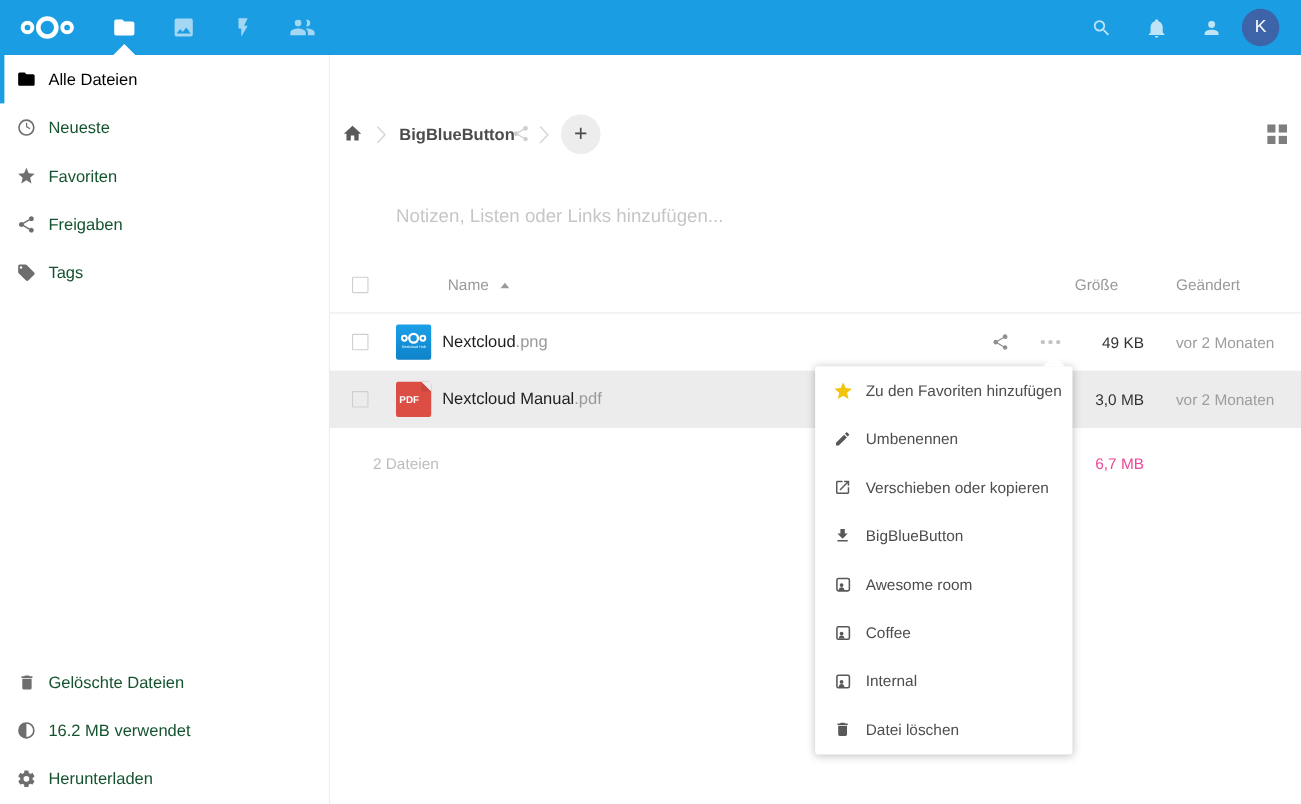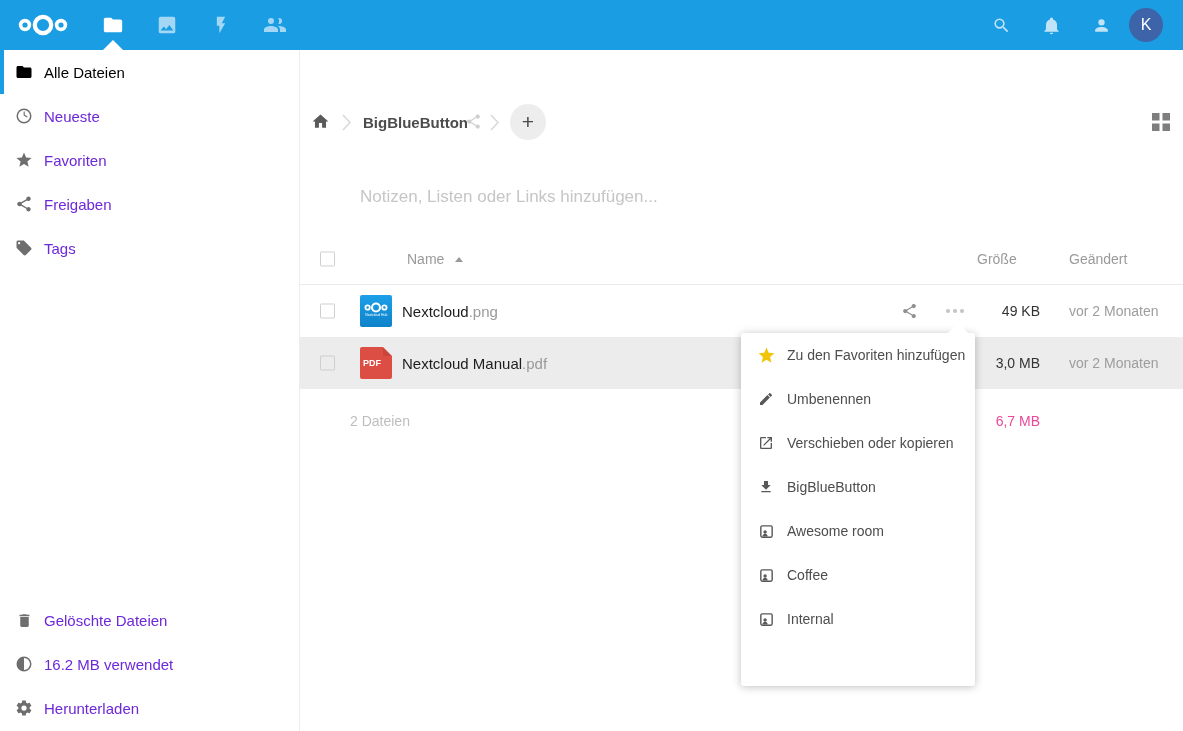--- a/index.html
+++ b/index.html
@@ -48,21 +48,21 @@
   
   .sidebar {
     position:absolute; left:0; top:50px; width:300px; height:681px;
     background:#fff; border-right:1px solid #ededed;
   }
   .nav-item {
     position:relative; height:44px; display:flex; align-items:center;
     padding-left:14px; cursor:pointer;
   }
   .nav-item .nav-icon { width:20px; display:flex; justify-content:center; color:#6e6e6e; }
-  .nav-item .nav-label { margin-left:10px; font-size:15px; color:#6d28d9; }
+  .nav-item .nav-label { margin-left:10px; font-size:15px; color:#14532d; }
   .nav-item.active .nav-icon { color:#000; }
   .nav-item.active .nav-label { color:#000; }
   .nav-item.active::before {
     content:""; position:absolute; left:0; top:0; width:4px; height:44px; background:#1b9de4;
   }
   .sidebar-footer { position:absolute; left:0; bottom:1px; width:100%; }
 
   
   .main { position:absolute; left:300px; top:50px; width:883px; height:681px; background:#fff; }
 
@@ -128,21 +128,21 @@
   .fname { position:absolute; left:102px; top:50%; transform:translateY(-50%); font-size:15px; color:#1d1d1d; white-space:nowrap; }
   .fname .ext { color:#9a9a9a; }
   .row-share { position:absolute; left:601px; top:50%; transform:translateY(-50%); color:#8f8f8f; cursor:pointer; }
   .row-more  { position:absolute; left:646px; top:50%; transform:translateY(-50%); display:flex; gap:3px; cursor:pointer; }
   .row-more i { width:4px; height:4px; border-radius:50%; background:#c4c4c4; display:block; }
   .file-row.r1 .row-more i { background:#4f4f4f; }
   .fsize { position:absolute; left:640px; width:100px; top:50%; transform:translateY(-50%); text-align:right; font-size:14px; color:#333; }
   .fmod  { position:absolute; left:769px; top:50%; transform:translateY(-50%); font-size:14px; color:#9d9d9d; }
 
   .summary-row { position:absolute; left:0; top:347px; width:883px; height:48px; }
-  .sum-count { position:absolute; left:50px; top:50%; transform:translateY(-50%); font-size:14px; color:#bdbdbd; }
+  .sum-count { position:absolute; left:39px; top:50%; transform:translateY(-50%); font-size:14px; color:#bdbdbd; }
   .sum-size  { position:absolute; left:640px; width:100px; top:50%; transform:translateY(-50%); text-align:right; font-size:14px; color:#ec4899; }
 
   
   .popover {
     position:absolute; left:741px; top:333px; width:234px; height:353px;
     background:#fff; border-radius:3px;
     box-shadow:0 1px 8px rgba(0,0,0,0.25);
     z-index:20;
   }
   .popover .caret {
@@ -467,13 +467,21 @@
     <span class="menu-icon">
       <svg width="17" height="17" viewBox="0 0 24 24">
           <rect x="4" y="4" width="16" height="16" rx="2" fill="none" stroke="currentColor" stroke-width="2"></rect>
           <circle cx="10" cy="12.6" r="2.4" fill="currentColor"></circle>
           <path d="M6.4 19c0-2.4 1.7-3.7 3.6-3.7s3.6 1.3 3.6 3.7Z" fill="currentColor"></path>
         </svg>
     </span>
     <span class="menu-label">Internal</span>
   </div>
 
+  <div class="menu-item">
+    <span class="menu-icon">
+      <svg width="16" height="16" viewBox="0 0 24 24" fill="currentColor">
+          <path d="M19 4h-3.5l-1-1h-5l-1 1H5v2h14M6 19a2 2 0 0 0 2 2h8a2 2 0 0 0 2-2V7H6v12Z"></path>
+        </svg>
+    </span>
+    <span class="menu-label">Datei löschen</span>
+  </div>
 </div>
 
 </body></html>

